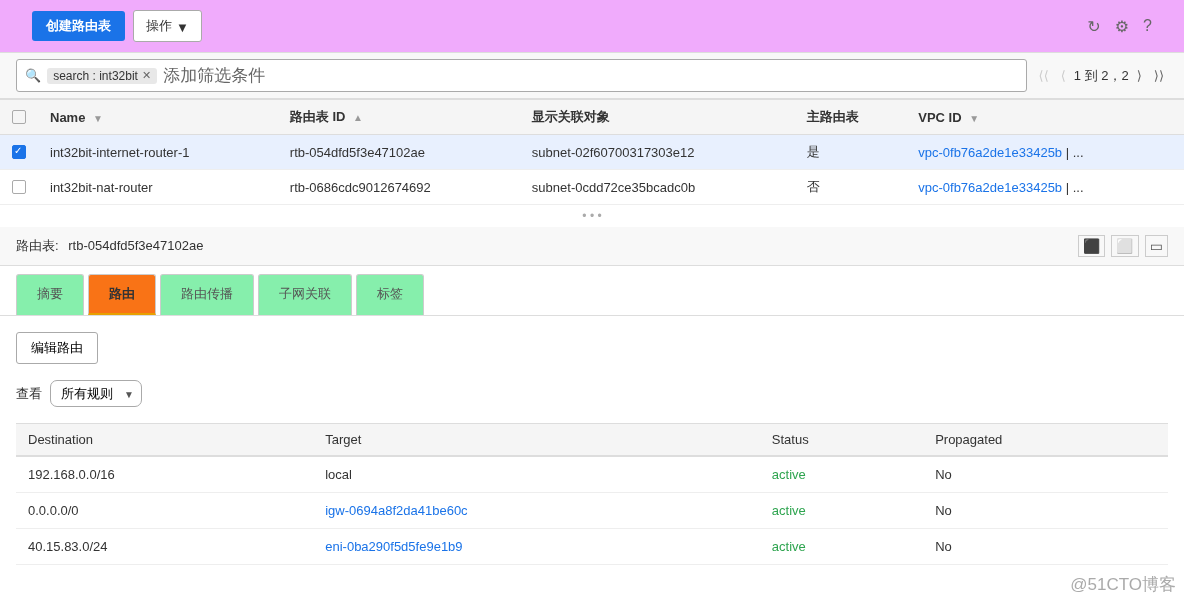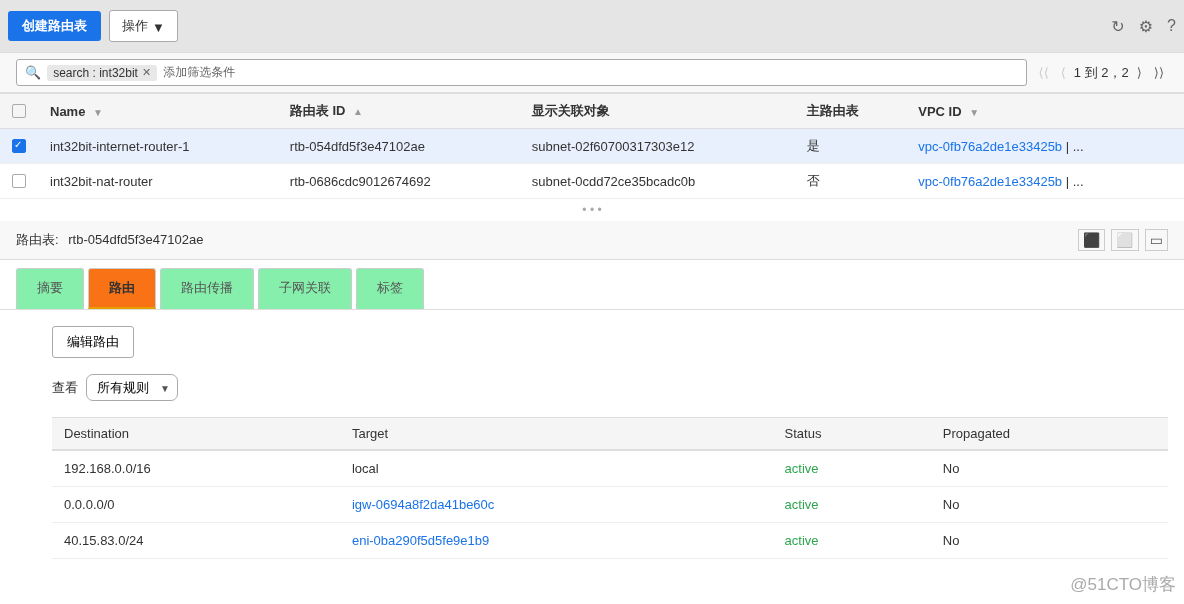--- a/index.html
+++ b/index.html
@@ -1,22 +1,22 @@
 <!DOCTYPE html>
 <html><head>
   <meta charset="utf-8">
   <style>
     * { box-sizing: border-box; margin: 0; padding: 0; }
     body { font-family: 'Arial', sans-serif; font-size: 13px; background: #fff; color: #333; }
 
     .toolbar {
       display: flex;
       align-items: center;
-      padding: 10px 8px;
-      background: #e5e5e5;
+      padding: 10px 32px;
+      background: #f0abfc;
       border-bottom: 1px solid #ddd;
       justify-content: space-between;
     }
     .toolbar-left { display: flex; gap: 8px; align-items: center; }
     .btn-primary {
       background: #1a73e8;
       color: #fff;
       border: none;
       padding: 6px 14px;
       border-radius: 3px;
@@ -61,21 +61,21 @@
     .search-tag {
       background: #e8e8e8;
       padding: 1px 6px;
       border-radius: 3px;
       font-size: 12px;
       display: flex;
       align-items: center;
       gap: 4px;
     }
     .search-tag-close { cursor: pointer; color: #666; font-size: 11px; }
-    .add-filter { color: #666; font-size: 12px; cursor: pointer; }
+    .add-filter { color: #666; font-size: 17px; cursor: pointer; }
     .pagination {
       display: flex;
       align-items: center;
       gap: 4px;
       margin-left: auto;
       color: #333;
       font-size: 13px;
     }
     .page-nav { cursor: pointer; color: #666; padding: 2px 4px; }
     .page-nav.disabled { color: #ccc; cursor: default; }
@@ -152,21 +152,21 @@
       border-radius: 3px 3px 0 0;
     }
     .tab.active {
       background: #f97316;
       color: #333;
       font-weight: bold;
       border-bottom: 2px solid #e8a000;
       z-index: 1;
     }
 
-    .content-area { padding: 16px; background: #fff; margin-left: 36px; }
+    .content-area { padding: 16px; background: #fff; }
     .edit-btn {
       background: #fff;
       border: 1px solid #aaa;
       padding: 6px 14px;
       border-radius: 3px;
       cursor: pointer;
       font-size: 13px;
     }
 
     .filter-row {

